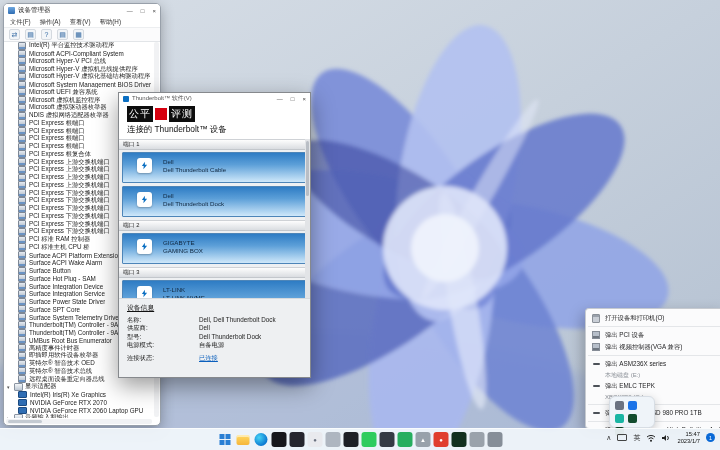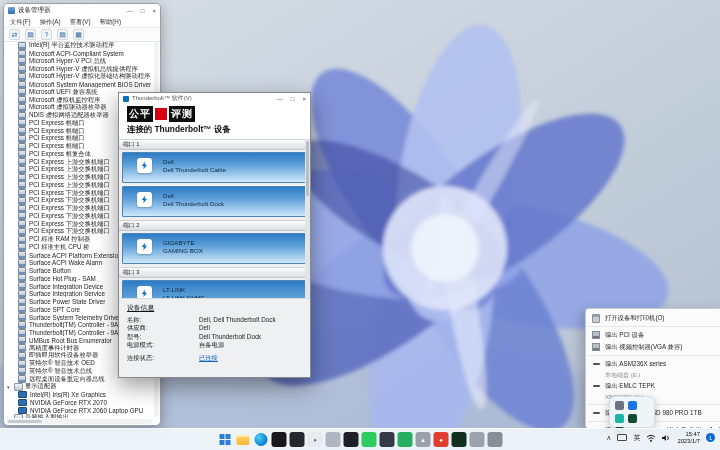--- a/index.html
+++ b/index.html
@@ -42,24 +42,24 @@
 
   
   #tb-window{left:118px;top:92px;width:193px;height:286px;background:#eef0f2;
     border:1px solid #86898d;z-index:3;box-shadow:0 8px 22px rgba(0,0,0,.40);
     display:flex;flex-direction:column;overflow:hidden}
   .tb-titlebar{height:11px;background:#fff;display:flex;align-items:center;gap:3px;
     padding:0 4px;font-size:6px;color:#555;flex:0 0 auto}
   .tb-appicon{width:6px;height:6px;background:#0b6fc2;border-radius:1px;flex:0 0 auto}
   .tb-banner{background:#fff;padding:3px 8px 4px 8px;flex:0 0 auto}
   .logo-row{display:flex;gap:2px;align-items:center;height:14px}
-  .logo-black{background:#0d0d0d;color:#fff;font-weight:bold;font-size:10px;
+  .logo-black{background:#0d0d0d;color:#fff;font-weight:normal;font-size:10px;
     padding:1px 2px;letter-spacing:1px}
   .logo-red{width:12px;height:12px;background:#d6000f;flex:0 0 auto}
-  .tb-heading{font-size:8.4px;color:#111;margin-top:3px;font-weight:700}
+  .tb-heading{font-size:8.4px;color:#111;margin-top:3px;font-weight:400}
   #tb-ports{flex:1 1 auto;overflow:hidden;position:relative;background:#eef0f2}
   .port-bar{height:9px;background:linear-gradient(#fdfdfd,#dadde1);
     border-top:1px solid #cfd2d6;border-bottom:1px solid #c3c7cc;
     font-size:5.8px;color:#222;display:flex;align-items:center;padding-left:4px}
   .tb-card{margin:2px 3px 3px 3px;border:1px solid #4d85b8;border-radius:1px;
     background:linear-gradient(180deg,#2e7cc4 0%,#5c9fd8 40%,#cfe8fa 100%);
     display:flex;align-items:flex-start;padding:5px 0 0 14px;gap:11px;height:31px;box-sizing:border-box}
   .tb-card.tall{height:42px}
   .bolt-tile{width:15px;height:15px;background:#fff;border-radius:3px;
     display:flex;align-items:center;justify-content:center;flex:0 0 auto;

